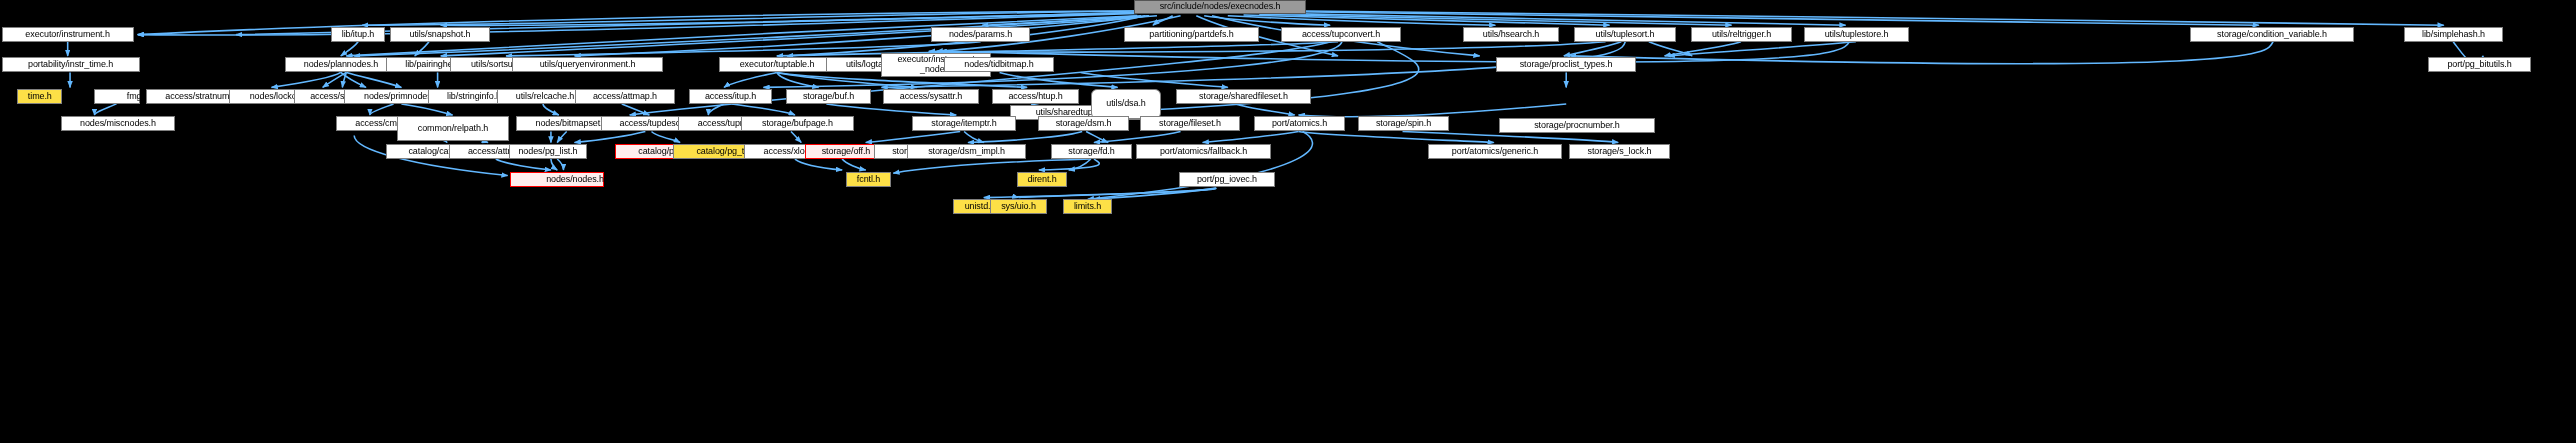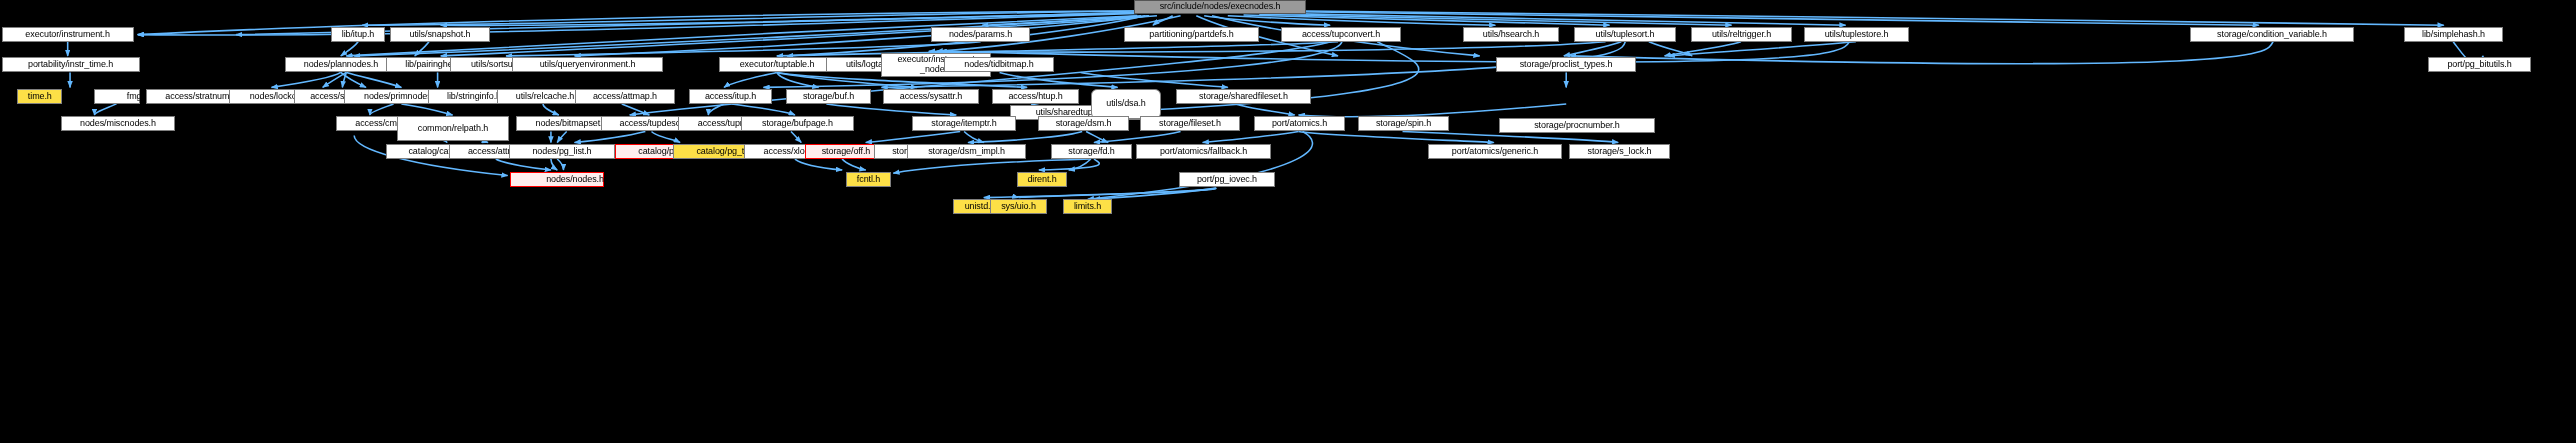--- a/index.html
+++ b/index.html
@@ -178,21 +178,21 @@
       <div class="node" style="left: 601px; top: 116px; width: 105px; height: 15px;">access/tupdesc.h</div>
       <div class="node" style="left: 678px; top: 116px; width: 110px; height: 15px;">access/tupmacs.h</div>
       <div class="node" style="left: 741px; top: 116px; width: 113px; height: 15px;">storage/bufpage.h</div>
       <div class="node" style="left: 912px; top: 116px; width: 104px; height: 15px;">storage/itemptr.h</div>
       <div class="node" style="left: 1038px; top: 116px; width: 91px; height: 15px;">storage/dsm.h</div>
       <div class="node" style="left: 1140px; top: 116px; width: 100px; height: 15px;">storage/fileset.h</div>
       <div class="node" style="left: 1254px; top: 116px; width: 91px; height: 15px;">port/atomics.h</div>
       <div class="node" style="left: 1358px; top: 116px; width: 91px; height: 15px;">storage/spin.h</div>
       <div class="node" style="left: 386px; top: 144px; width: 123px; height: 15px;">catalog/catversion.h</div>
       <div class="node" style="left: 449px; top: 144px; width: 102px; height: 15px;">access/attnum.h</div>
-      <div class="node" style="left: 509px; top: 144px; width: 106px; height: 15px;">nodes/pg_list.h</div>
+      <div class="node" style="left: 509px; top: 144px; width: 78px; height: 15px;">nodes/pg_list.h</div>
       <div class="node hot" style="left: 615px; top: 144px; width: 131px; height: 15px;">catalog/pg_attribute.h</div>
       <div class="node sys" style="left: 673px; top: 144px; width: 126px; height: 15px;">catalog/pg_type_d.h</div>
       <div class="node" style="left: 744px; top: 144px; width: 109px; height: 15px;">access/xlogdefs.h</div>
       <div class="node hot" style="left: 805px; top: 144px; width: 82px; height: 15px;">storage/off.h</div>
       <div class="node" style="left: 874px; top: 144px; width: 96px; height: 15px;">storage/block.h</div>
       <div class="node" style="left: 907px; top: 144px; width: 119px; height: 15px;">storage/dsm_impl.h</div>
       <div class="node" style="left: 1051px; top: 144px; width: 81px; height: 15px;">storage/fd.h</div>
       <div class="node" style="left: 1136px; top: 144px; width: 135px; height: 15px;">port/atomics/fallback.h</div>
       <div class="node" style="left: 1428px; top: 144px; width: 134px; height: 15px;">port/atomics/generic.h</div>
       <div class="node" style="left: 1569px; top: 144px; width: 101px; height: 15px;">storage/s_lock.h</div>

